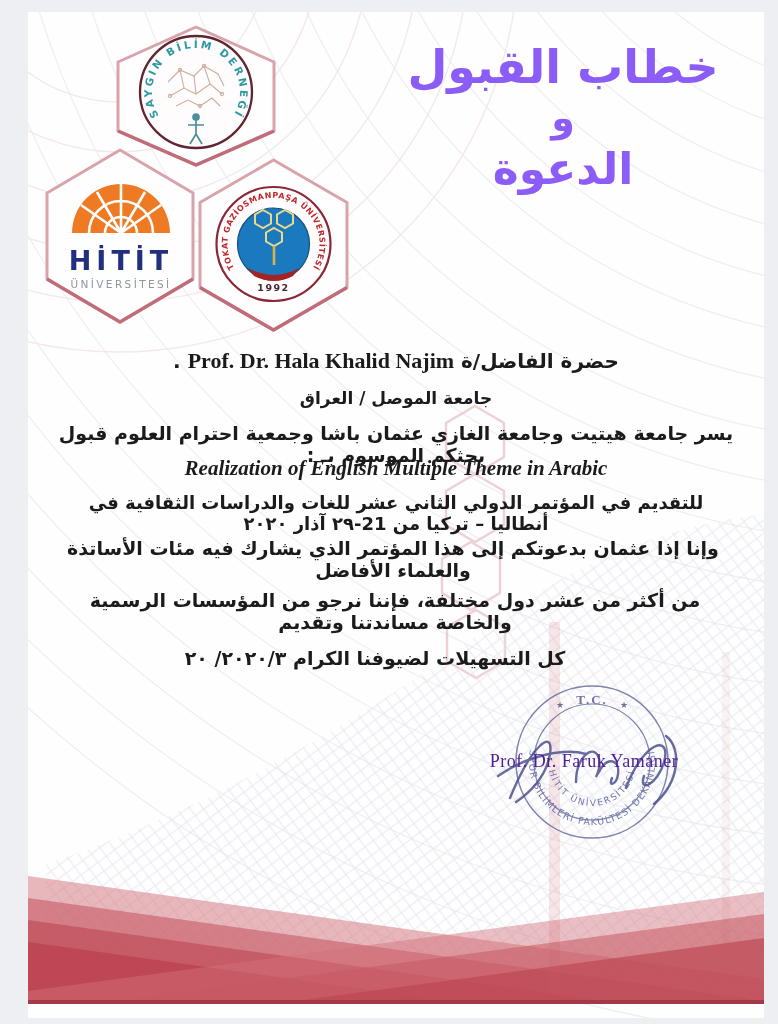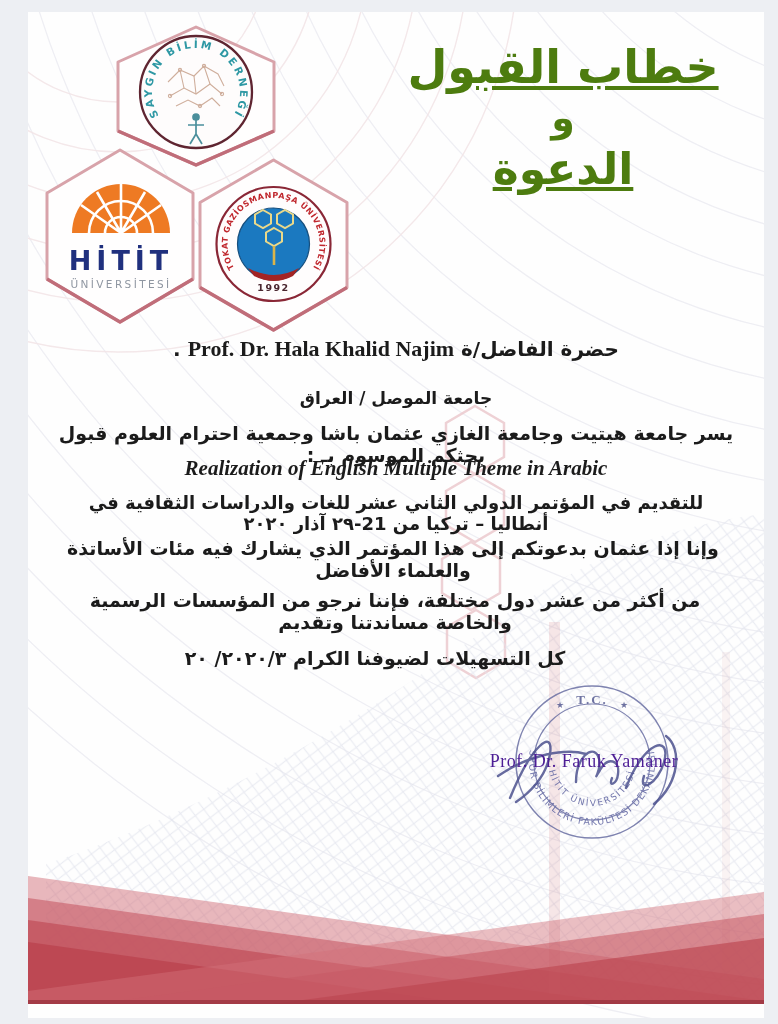--- a/index.html
+++ b/index.html
@@ -1,30 +1,30 @@
 <!DOCTYPE html>
 <html><head>
 <meta charset="utf-8">
 <style>
   html,body{margin:0;padding:0;}
   body{background:#e9ebf0;font-family:"DejaVu Sans",sans-serif;}
   .stage{position:relative;width:778px;height:1024px;background:#edeff3;overflow:hidden;}
   .doc{position:absolute;left:28px;top:12px;width:736px;height:1006px;background:#fefefe;overflow:hidden;}
   .bg-svg{position:absolute;left:0;top:0;z-index:1;}
   .logos-svg{position:absolute;left:10px;top:10px;z-index:3;}
-  .title-block{position:absolute;top:26px;left:330px;width:410px;text-align:center;z-index:2;color:#4d7c0f;text-decoration:underline;}
+  .title-block{position:absolute;top:26px;left:330px;width:410px;text-align:center;z-index:2;color:#8b5cf6;}
   .title-l1{font-size:46px;font-weight:bold;line-height:1.3;}
   .title-l2{font-size:38px;font-weight:bold;line-height:1.1;}
   .title-l3{font-size:44px;font-weight:bold;line-height:1.3;}
   .content{position:absolute;left:0;top:0;width:100%;height:100%;z-index:4;}
   .line{position:absolute;left:30px;right:30px;color:#1b1b1b;}
   .rtl{direction:rtl;unicode-bidi:embed;}
   .ctr{text-align:center;}
   .rgt{text-align:center;margin-top:31px;}
-  .addressee{top:324px;font-size:20px;font-weight:bold;}
+  .addressee{top:336px;font-size:20px;font-weight:bold;}
   .addr-name{font-family:"Liberation Serif","DejaVu Serif",serif;font-size:22px;font-weight:bold;}
   .affiliation{top:376px;font-size:17px;font-weight:bold;}
   .intro{top:410px;font-size:19px;font-weight:bold;}
   .paper-title{top:444px;font-family:"Liberation Serif","DejaVu Serif",serif;font-size:21px;font-weight:bold;font-style:italic;}
   .conference{top:480px;font-size:18px;font-weight:bold;}
   .invite1{top:525px;font-size:19px;font-weight:bold;padding-right:6px;}
   .invite2{top:577px;font-size:19px;font-weight:bold;padding-right:2px;}
   .invite3{top:604px;font-size:19px;font-weight:bold;padding-right:42px;}
   .date-ltr{direction:ltr;unicode-bidi:embed;display:inline-block;}
   .stamp-svg{position:absolute;left:430px;top:658px;z-index:4;}

